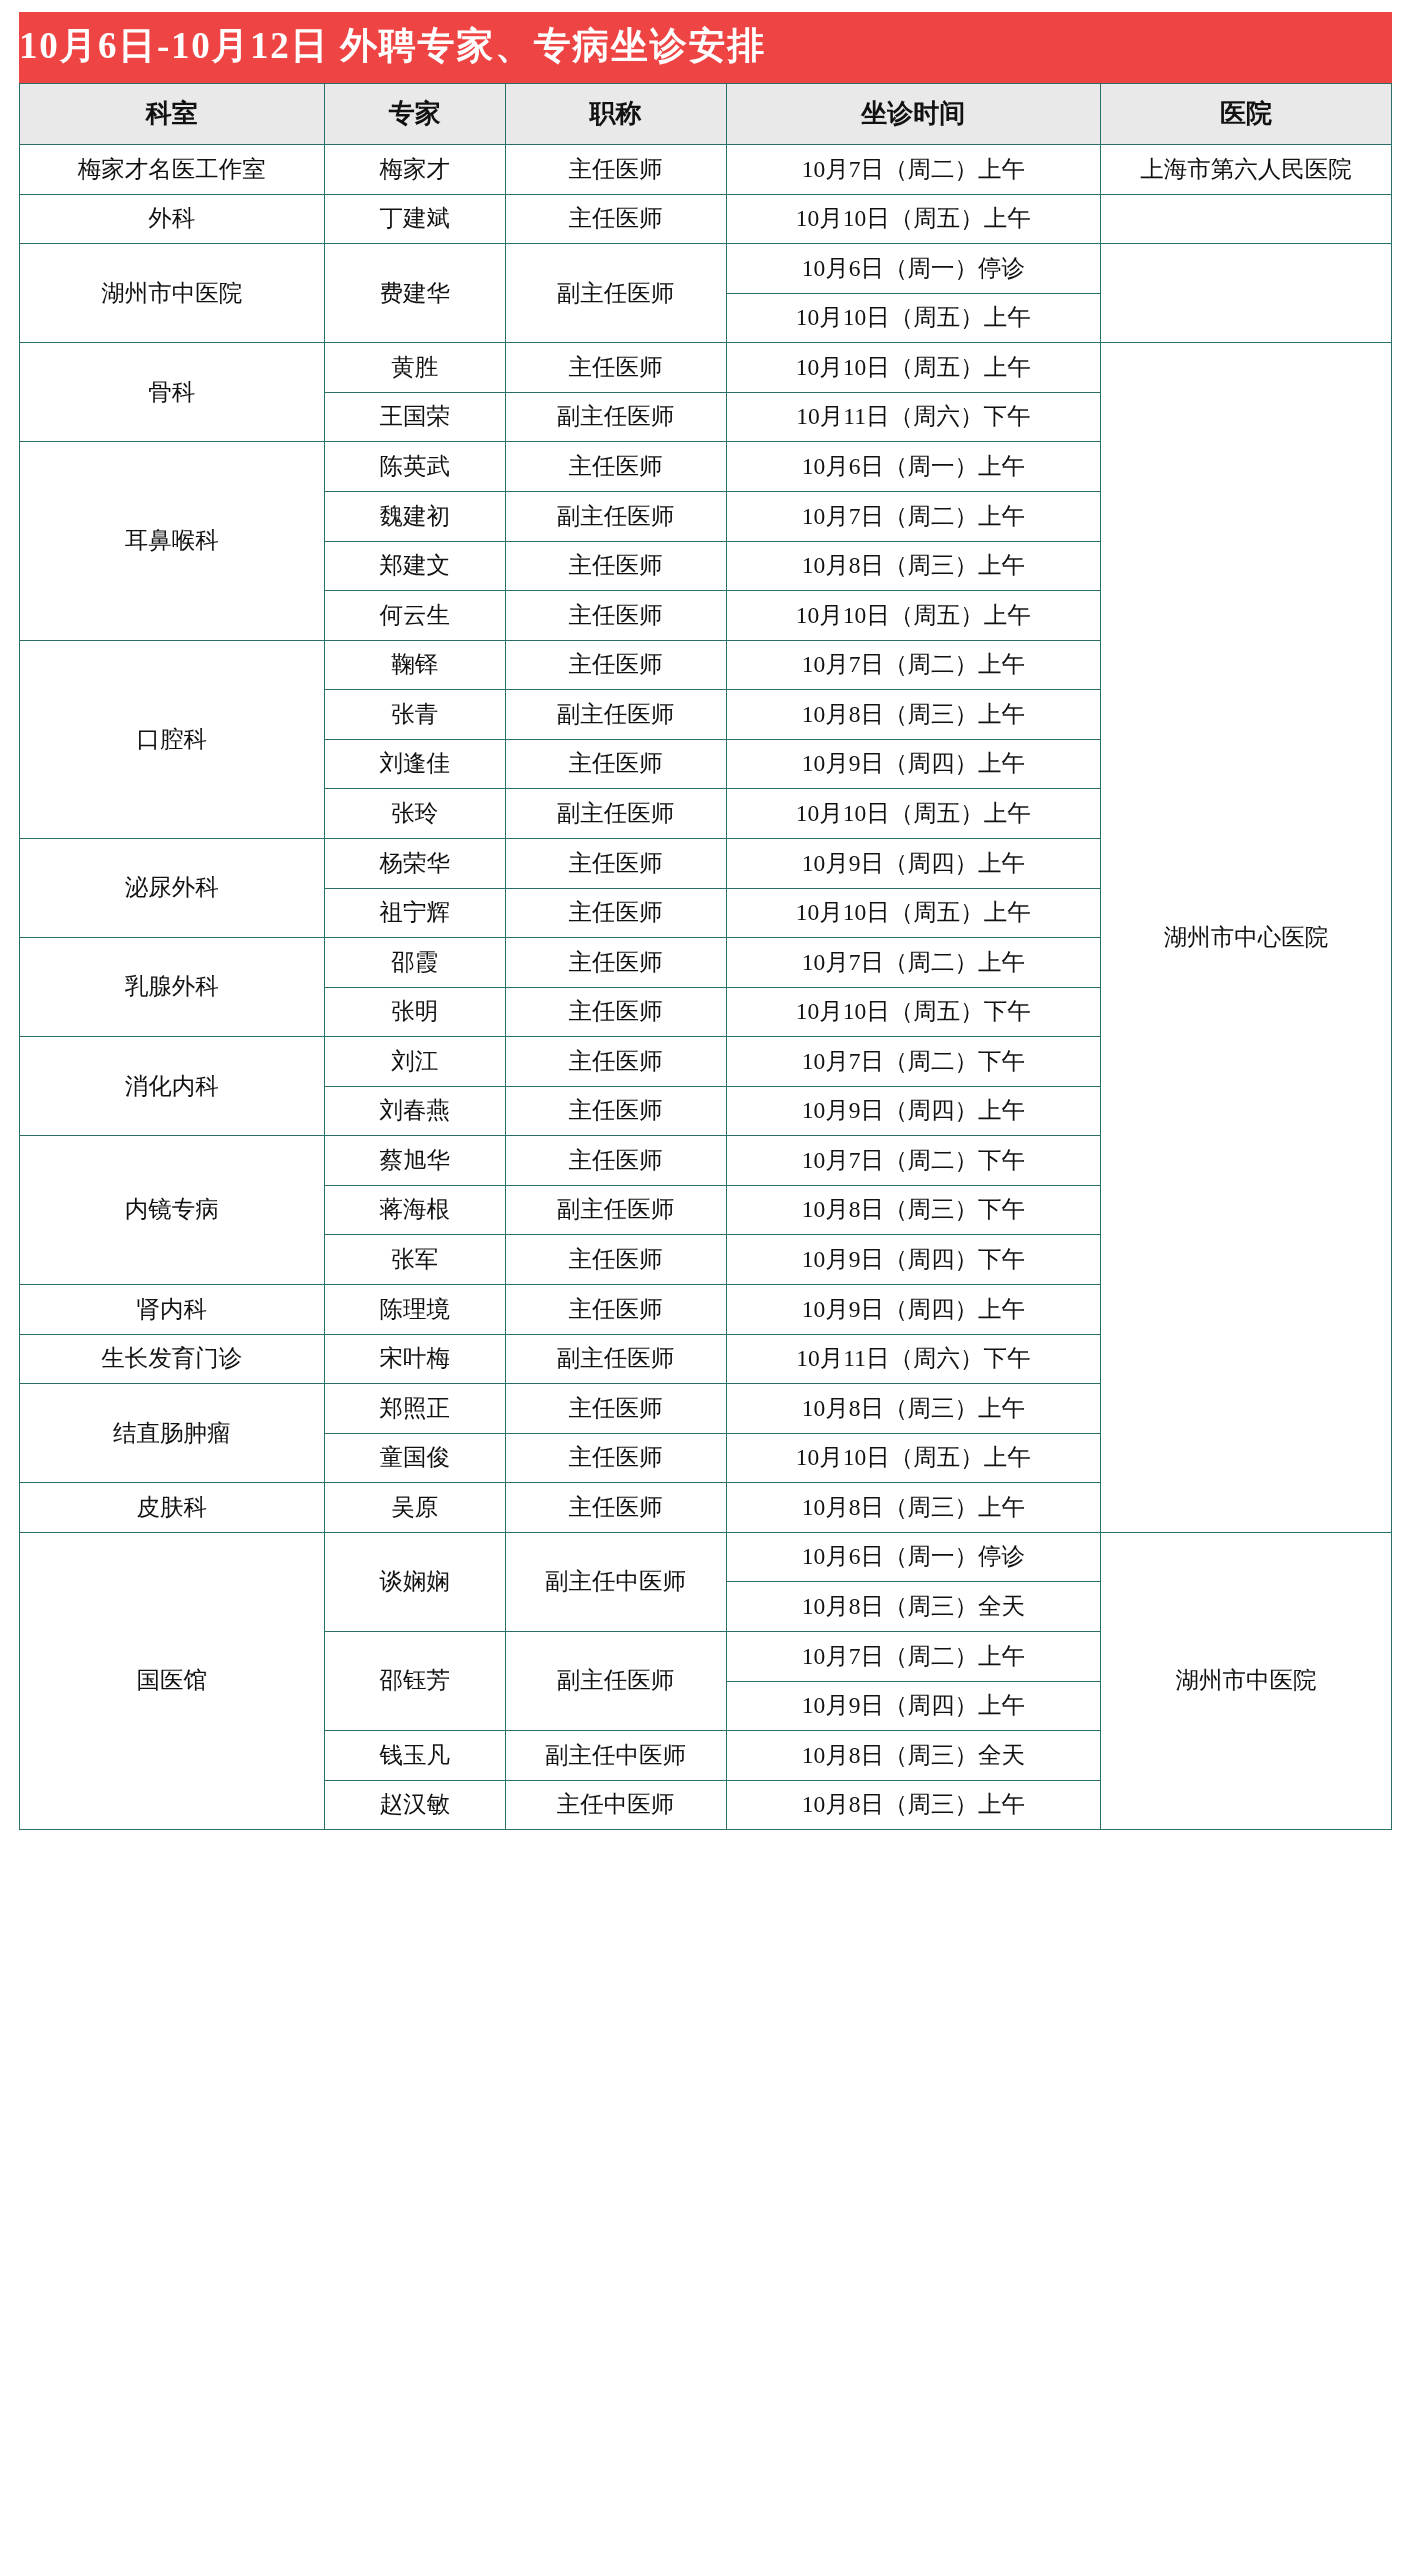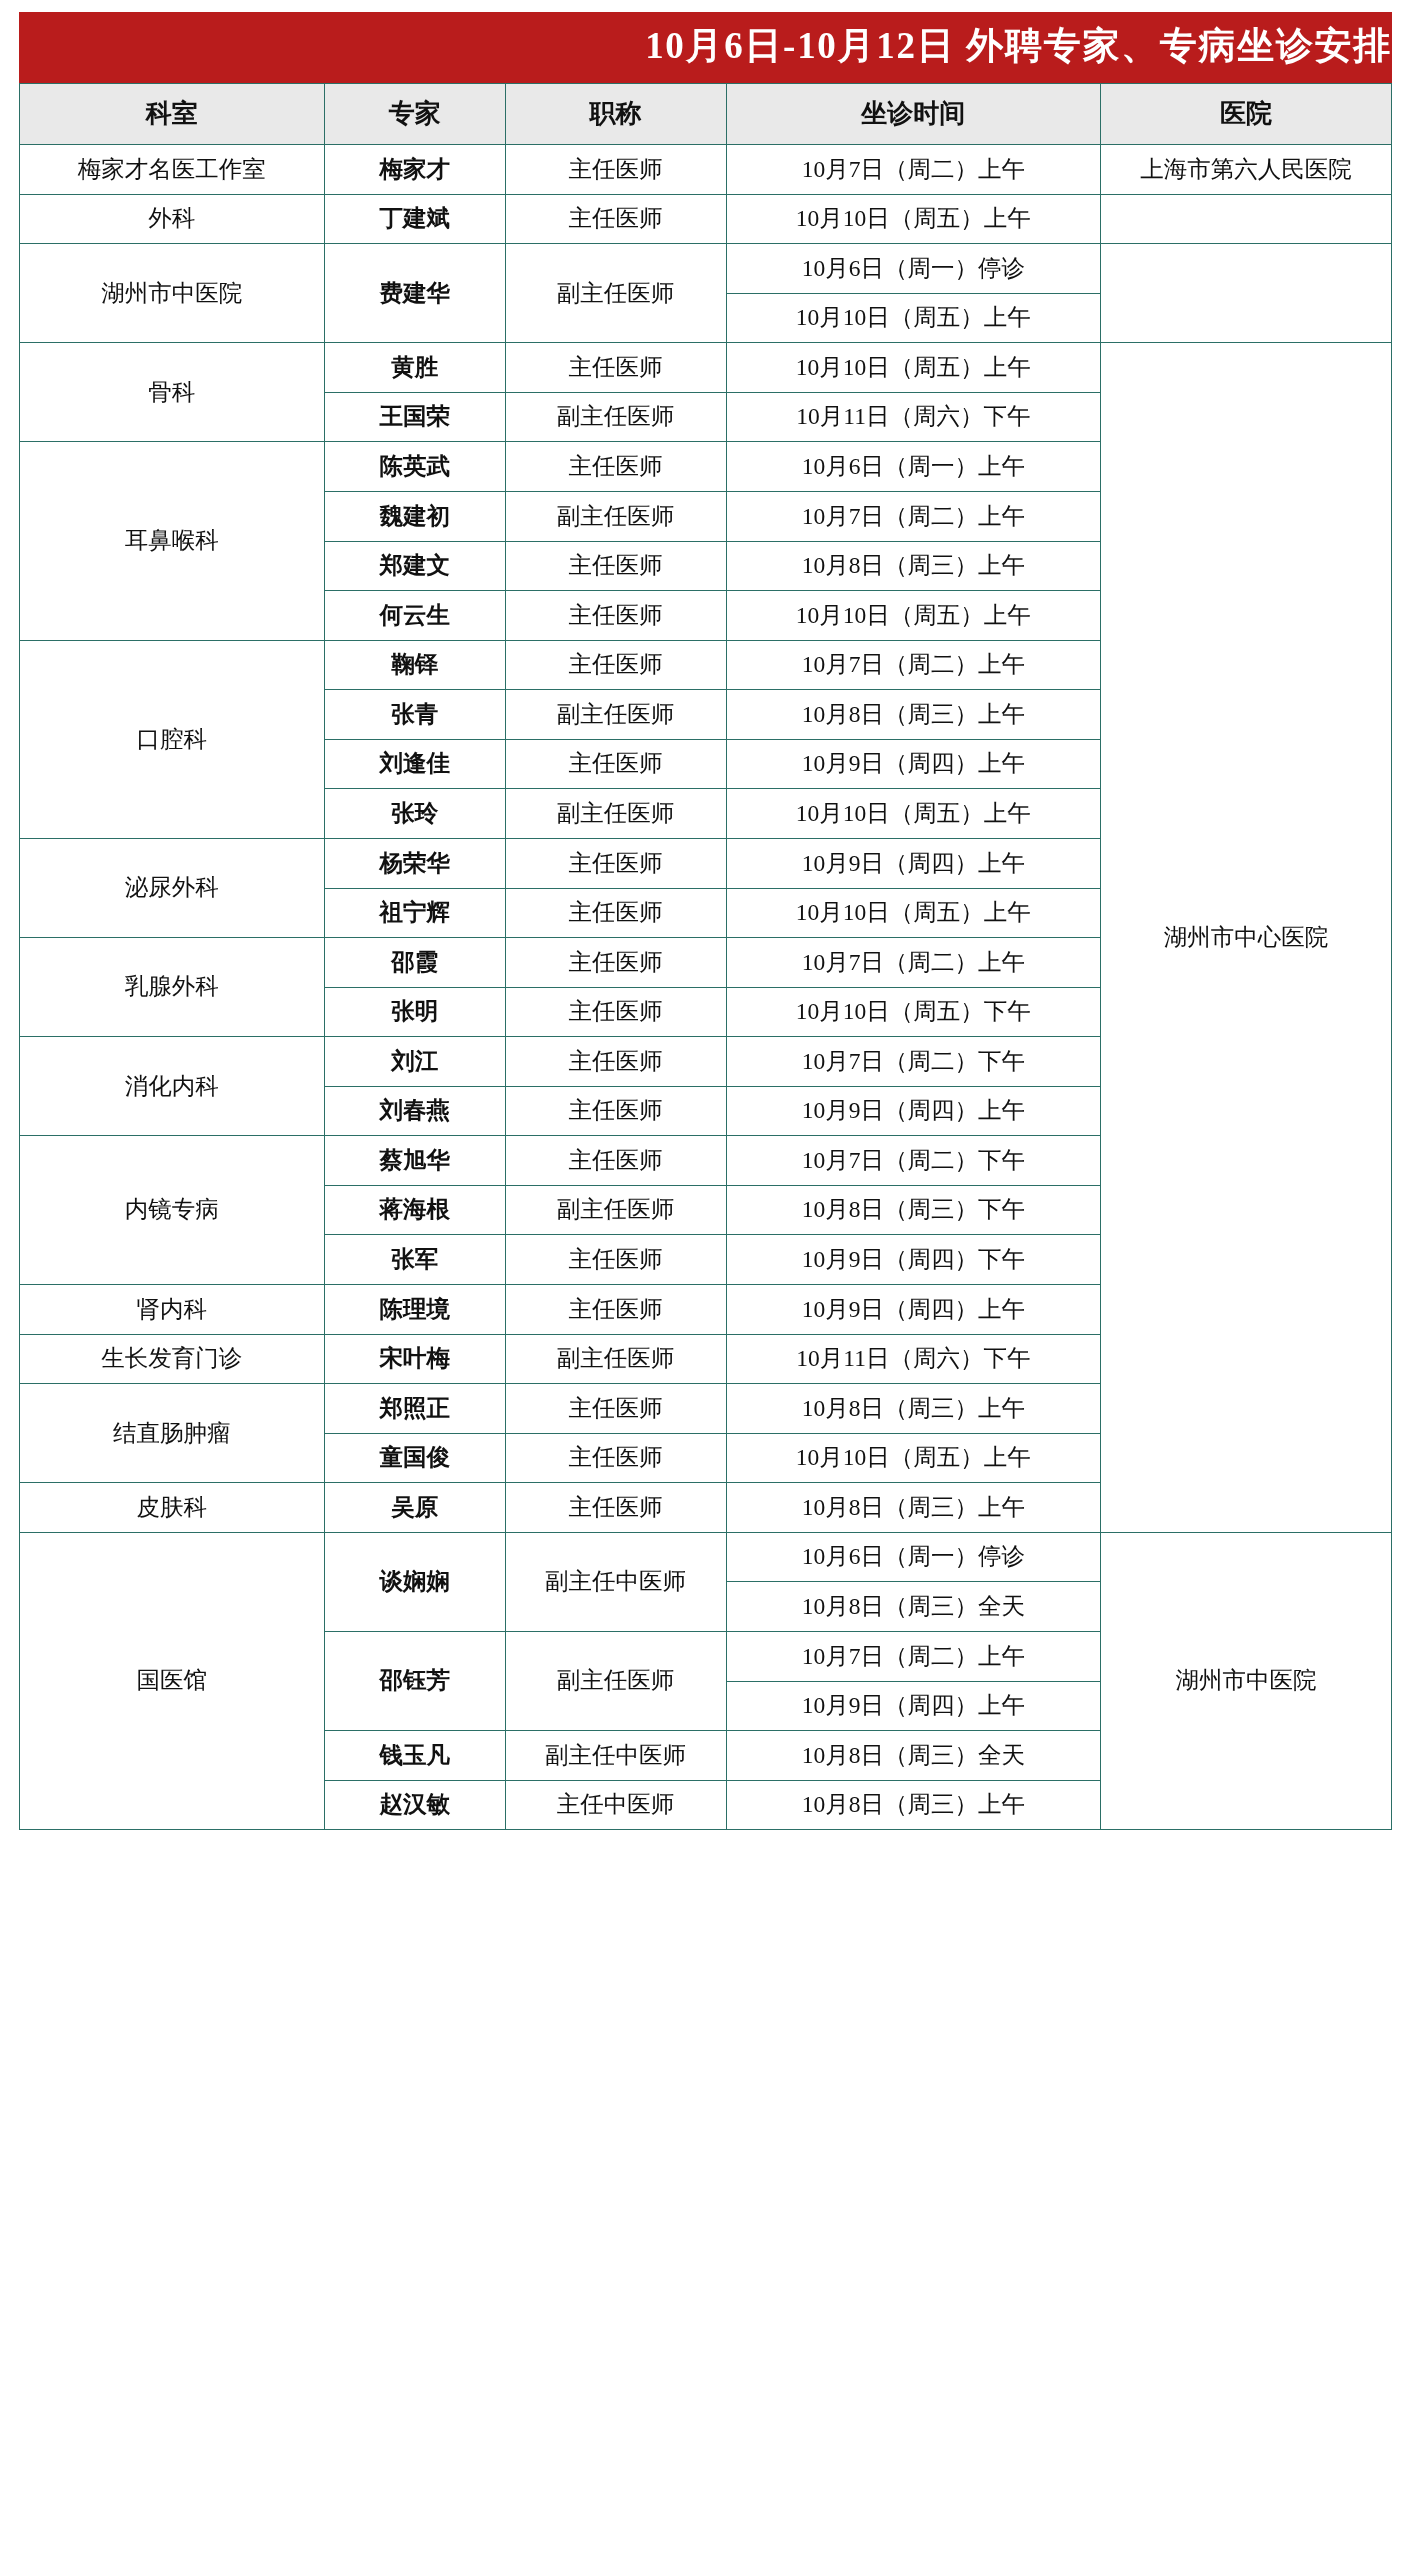--- a/index.html
+++ b/index.html
@@ -12,23 +12,23 @@
     font-family: "Liberation Serif", "DejaVu Serif", serif;
     -webkit-font-smoothing: antialiased;
   }
   .sheet {
     width: 1411px;
     box-sizing: border-box;
     padding: 12.2px 19px 21px 19px;
     background: #ffffff;
   }
   .title-bar {
-    background: #b91c1c;
+    background: #ef4444;
     color: #ffffff;
-    text-align: right;
+    text-align: left;
     font-size: 37px;
     font-weight: bold;
     letter-spacing: 1.7px;
     padding: 14px 0 15.7px 0;
     line-height: 1.1;
   }
   table.schedule {
     border-collapse: collapse;
     width: 100%;
     table-layout: fixed;
@@ -54,21 +54,21 @@
   col.c-title { width: 16.1%; }
   col.c-time  { width: 27.3%; }
   col.c-hosp  { width: 21.2%; }
   td.stop {
     background: #f9dfe4;
     font-weight: normal;
   }
   td.dept, td.hosp {
     font-weight: normal;
   }
-  td.exp { font-weight: bold; }
+  td.exp { font-weight: normal; }
 </style>
 </head>
 <body>
 
 <div class="sheet">
   <div class="title-bar">10月6日-10月12日  外聘专家、专病坐诊安排</div>
 
   <table class="schedule">
     <colgroup>
       <col class="c-dept">

